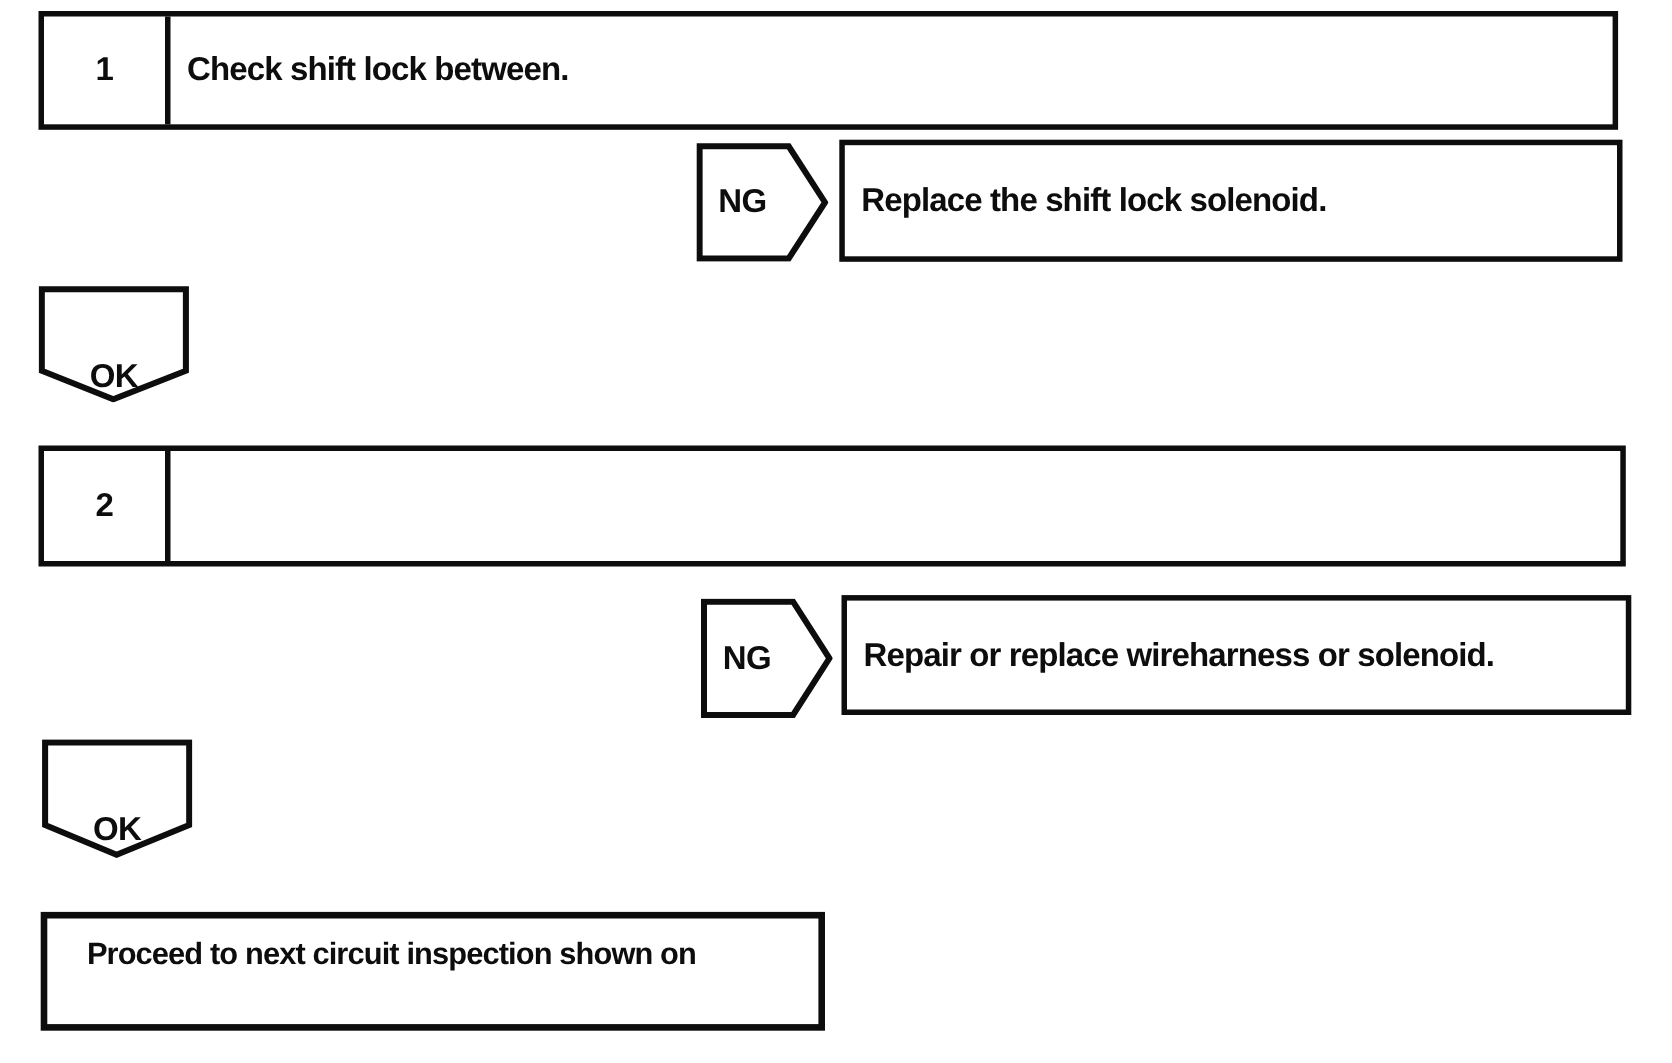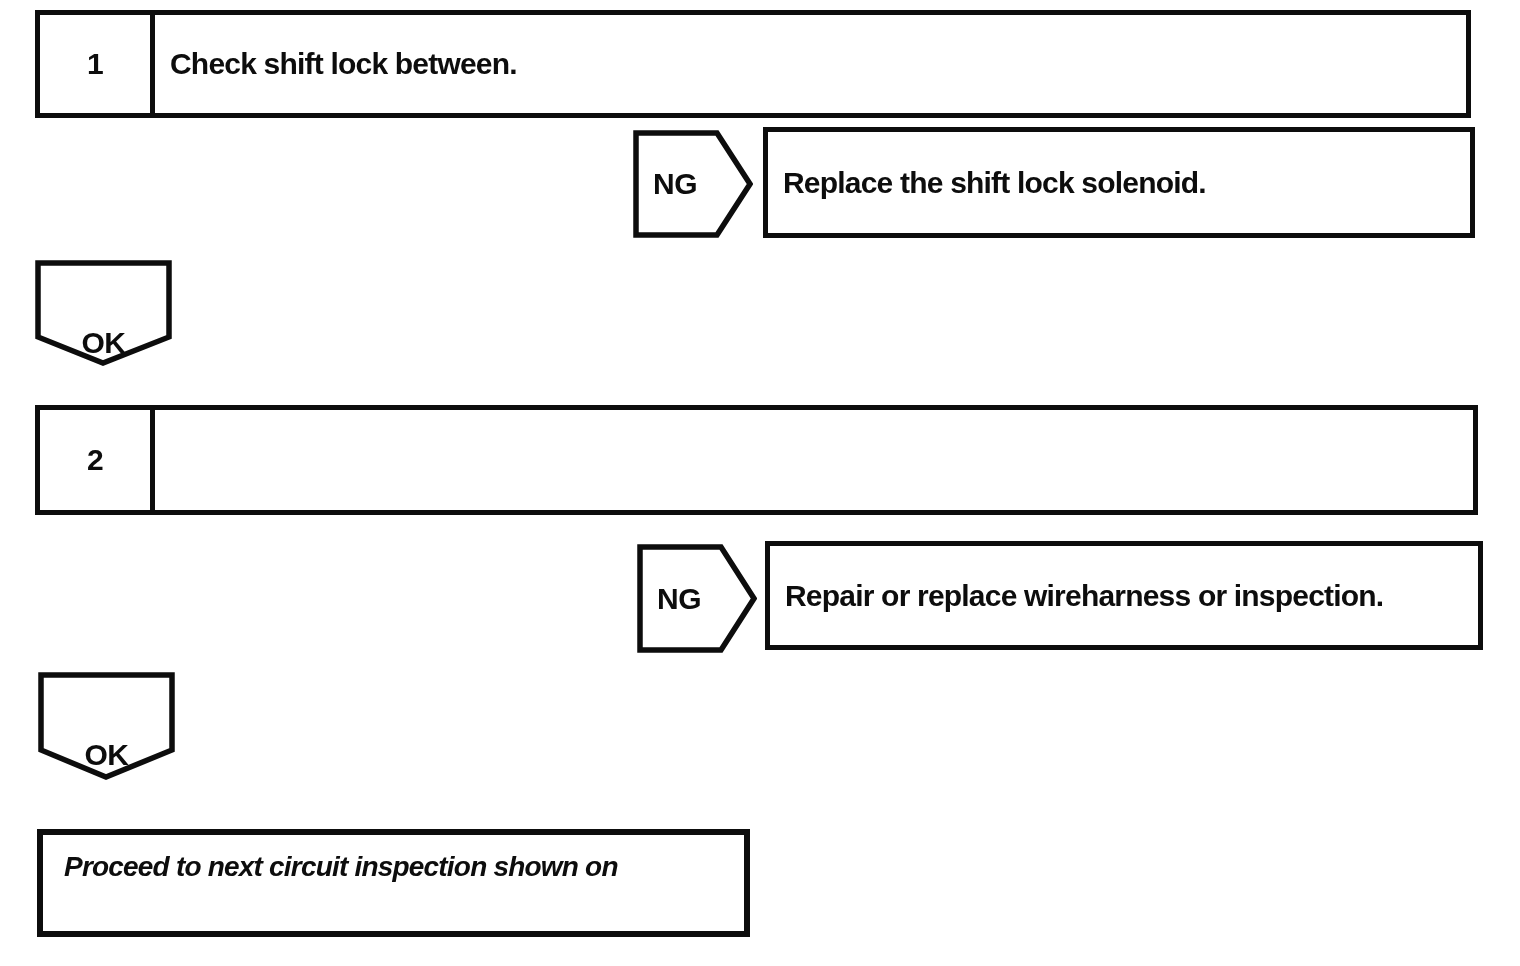--- a/index.html
+++ b/index.html
@@ -46,24 +46,23 @@
     padding-right: 10px;
     font-size: 30px;
     font-weight: bold;
     letter-spacing: -0.8px;
     line-height: 36px;
     flex: 1 1 auto;
   }
   .final-box .final-text {
     font-size: 28px;
     line-height: 35px;
-    padding-left: 21px;
+    padding-left: 36px;
     justify-content: flex-start;
     padding-top: 14px;
-    font-style: italic;
   }
   .connector {
     position: absolute;
   }
   .connector svg {
     position: absolute;
     left: 0;
     top: 0;
     display: block;
   }
@@ -128,21 +127,21 @@
 
   <div class="connector ng-conn" style="left:637px; top:544px; width:120px; height:109px;">
     <svg width="120" height="109" viewBox="0 0 120 109">
       <polygon points="3,3 84,3 117,54.5 84,106 3,106" fill="#ffffff" stroke="#0d0d0d" stroke-width="5.5" stroke-linejoin="miter"></polygon>
     </svg>
     <span class="conn-label">NG</span>
   </div>
 
   <div class="box action-box" style="left:765px; top:541px; width:718px; height:109px;">
     <div class="action-text">
-      <span>Repair or replace wireharness or inspection.</span>
+      <span>Repair or replace wireharness or solenoid.</span>
     </div>
   </div>
 
   <div class="connector ok-conn" style="left:38px; top:672px; width:137px; height:108px;">
     <svg width="137" height="108" viewBox="0 0 137 108">
       <polygon points="3,3 134,3 134,78 68,105 3,78" fill="#ffffff" stroke="#0d0d0d" stroke-width="5.5" stroke-linejoin="miter"></polygon>
     </svg>
     <span class="conn-label">OK</span>
   </div>
 

